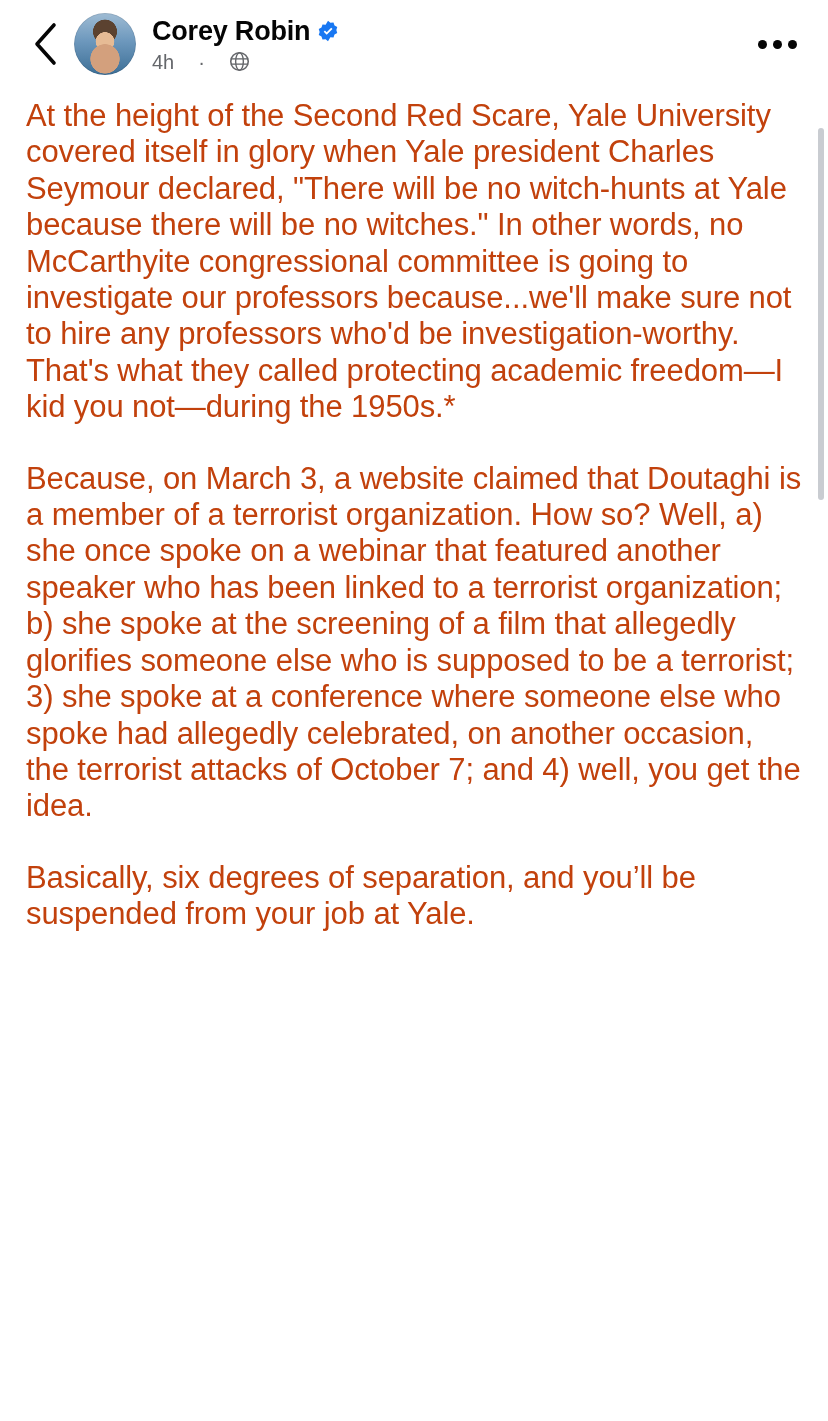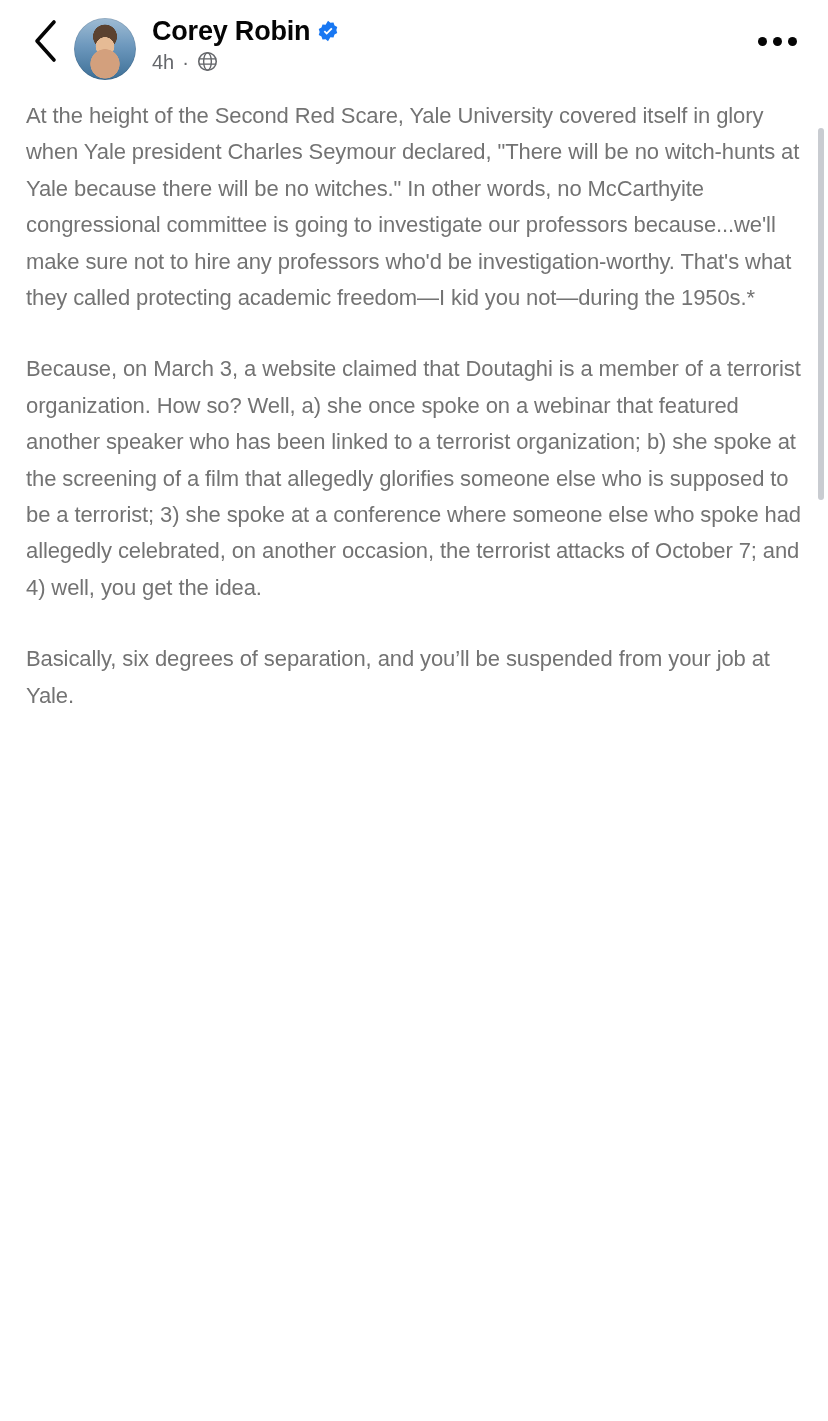--- a/index.html
+++ b/index.html
@@ -18,20 +18,21 @@
     position: relative;
     width: 828px;
     min-height: 1421px;
     background: #ffffff;
     overflow: hidden;
   }
 
   
   .post-header {
     display: flex;
+    align-items: center;
     padding: 18px 24px 10px 22px;
     height: 80px;
     box-sizing: border-box;
   }
   .back-btn {
     width: 46px;
     height: 46px;
     flex: 0 0 46px;
     display: flex;
     align-items: center;
@@ -87,21 +88,21 @@
   }
   .verified {
     width: 22px;
     height: 22px;
     flex: 0 0 22px;
     display: block;
   }
   .meta-row {
     display: flex;
     align-items: center;
-    gap: 8px;
+    gap: 24px;
     margin-top: 3px;
   }
   .timestamp {
     font-size: 20px;
     color: #65676b;
     line-height: 24px;
   }
   .dot-sep {
     font-size: 20px;
     color: #65676b;
@@ -130,23 +131,23 @@
     width: 9px;
     height: 9px;
     border-radius: 50%;
     background: #050505;
     display: block;
   }
 
   
   .post-body {
     padding: 18px 26px 30px 26px;
-    font-size: 22px;
+    font-size: 31px;
     line-height: 36.4px;
-    color: #737373;
+    color: #c2410c;
     letter-spacing: -0.1px;
   }
   .post-body p {
     margin: 0 0 35px 0;
     white-space: pre-wrap;
   }
   .post-body p:last-child { margin-bottom: 16px; }
 
   
   .scrollbar-track {

